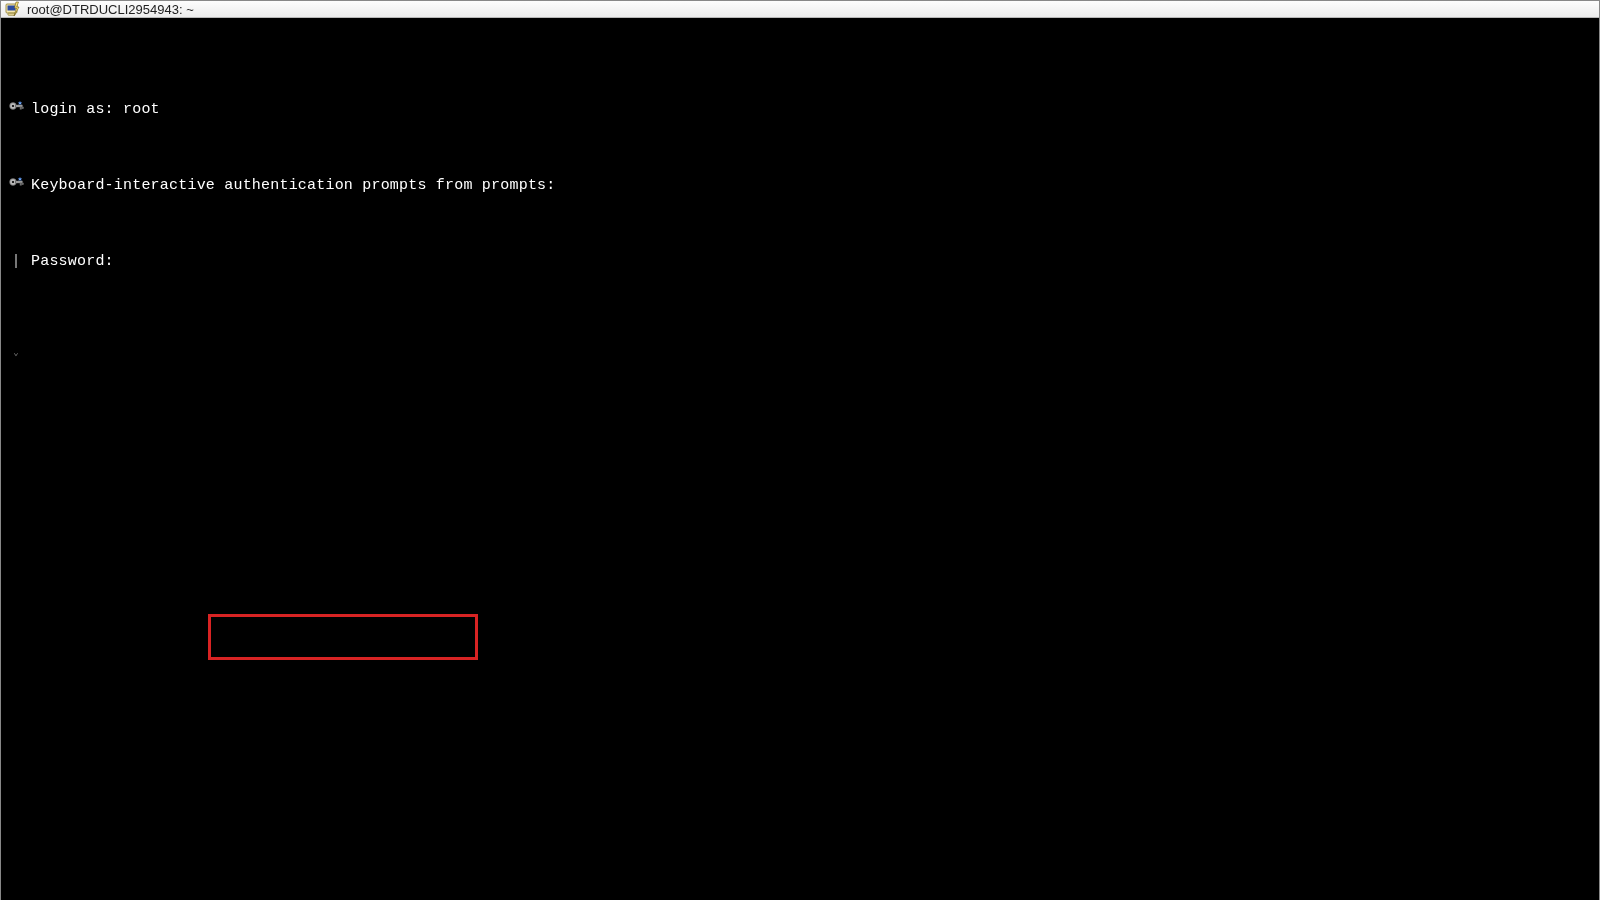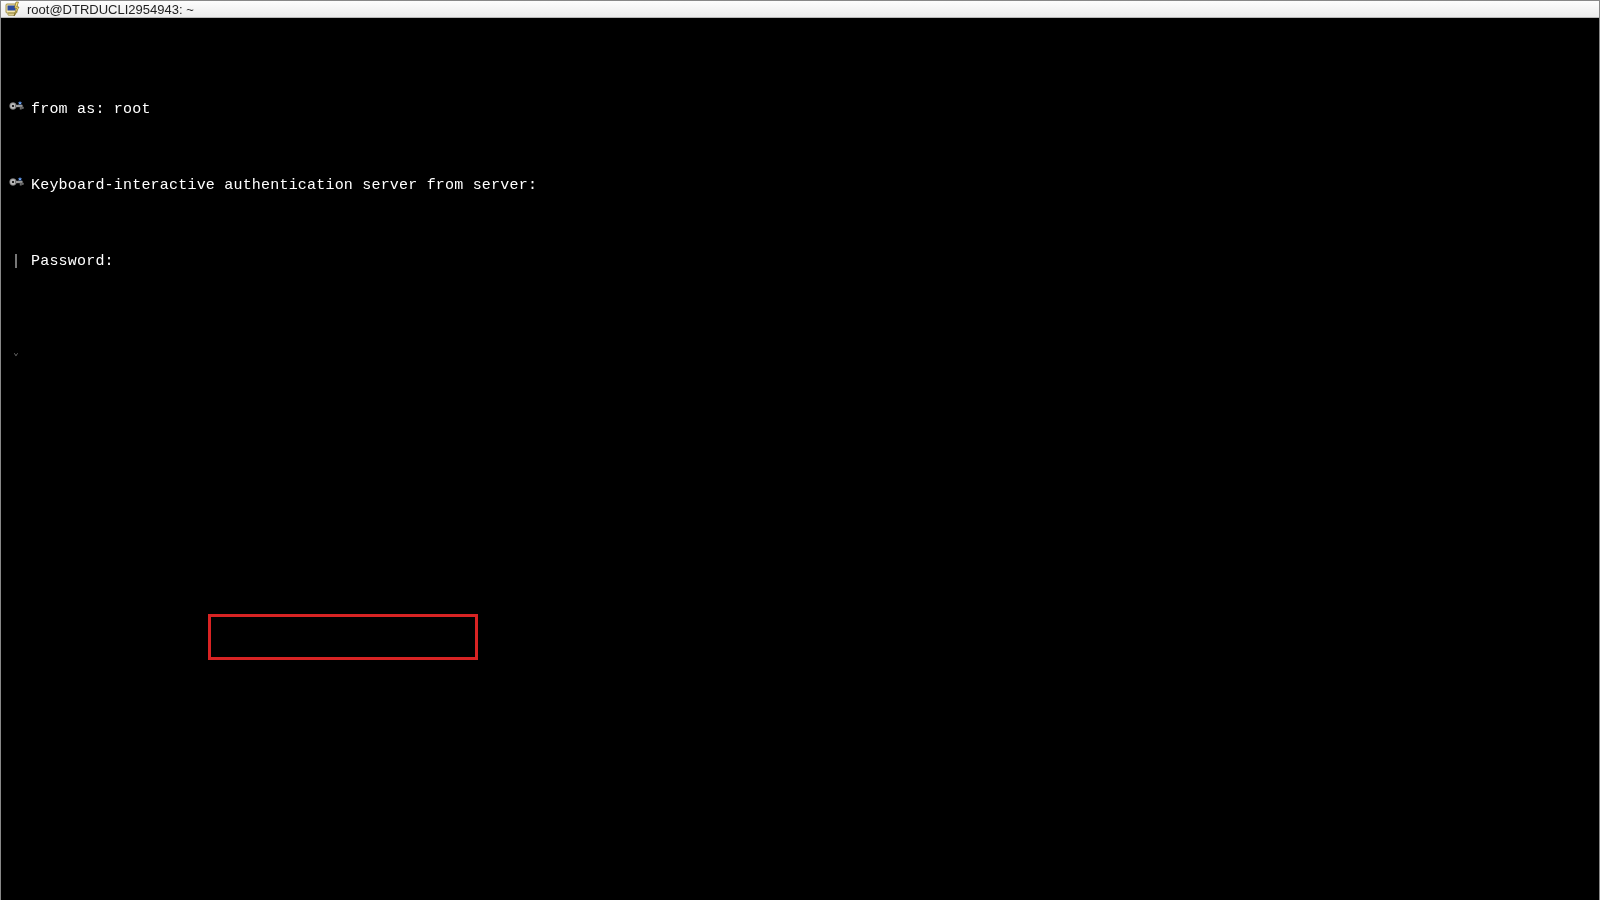--- a/index.html
+++ b/index.html
@@ -97,35 +97,35 @@
       <span class="gutter">
         <svg class="key-icon" viewBox="0 0 16 16">
           <circle class="key-head" cx="5" cy="6" r="3.4"></circle>
           <circle fill="#000" cx="5" cy="6" r="1.1"></circle>
           <rect class="key-shaft" x="7.5" y="5" width="7" height="2"></rect>
           <rect class="key-shaft" x="12" y="7" width="1.6" height="2.2"></rect>
           <rect class="key-shaft" x="14" y="7" width="1.4" height="1.6"></rect>
           <polygon class="key-star" points="12,1 12.7,2.4 14.2,2.4 13,3.4 13.5,4.9 12,4 10.5,4.9 11,3.4 9.8,2.4 11.3,2.4"></polygon>
         </svg>
       </span>
-      <span class="txt">from as: root</span>
+      <span class="txt">login as: root</span>
     </div>
 
     <div class="line">
       <span class="gutter">
         <svg class="key-icon" viewBox="0 0 16 16">
           <circle class="key-head" cx="5" cy="6" r="3.4"></circle>
           <circle fill="#000" cx="5" cy="6" r="1.1"></circle>
           <rect class="key-shaft" x="7.5" y="5" width="7" height="2"></rect>
           <rect class="key-shaft" x="12" y="7" width="1.6" height="2.2"></rect>
           <rect class="key-shaft" x="14" y="7" width="1.4" height="1.6"></rect>
           <polygon class="key-star" points="12,1 12.7,2.4 14.2,2.4 13,3.4 13.5,4.9 12,4 10.5,4.9 11,3.4 9.8,2.4 11.3,2.4"></polygon>
         </svg>
       </span>
-      <span class="txt">Keyboard-interactive authentication server from server:</span>
+      <span class="txt">Keyboard-interactive authentication prompts from prompts:</span>
     </div>
 
     <div class="line">
       <span class="gutter" style="color:#bbb;">|</span>
       <span class="txt">Password:</span>
     </div>
 
 
     <div class="line">
       <span class="gutter" style="color:#888;font-size:9px;line-height:12px;">⌄</span>

